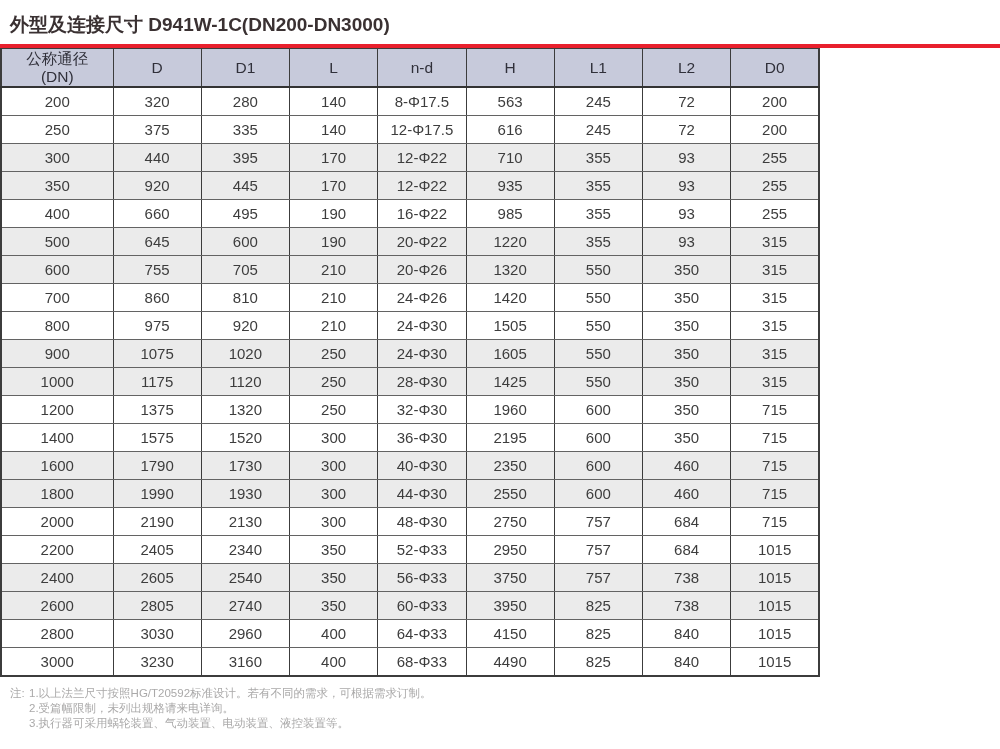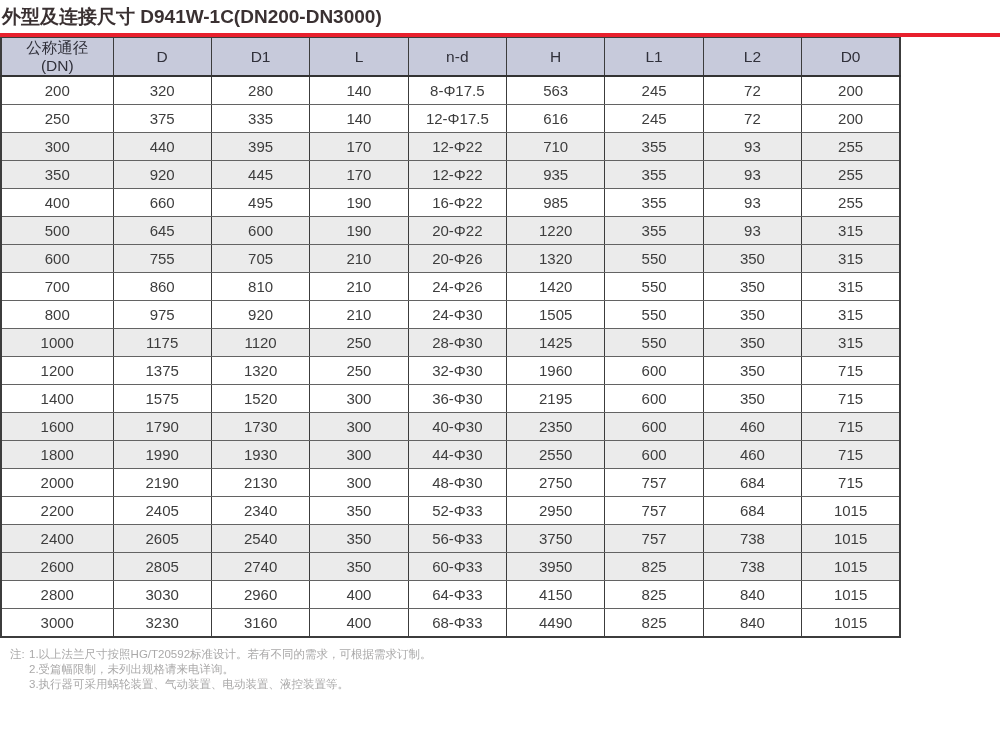--- a/index.html
+++ b/index.html
@@ -6,36 +6,36 @@
   .page {
     position: relative;
     width: 1000px;
     height: 749px;
     background: #ffffff;
     font-family: "Liberation Sans", "DejaVu Sans", sans-serif;
     overflow: hidden;
     box-sizing: border-box;
   }
   .title {
-    margin: 0;
+    margin: 8px;
     padding: 5px 16px 0 2px;
     font-size: 19px;
     line-height: 23px;
     font-weight: bold;
     color: #3a3132;
     letter-spacing: 0px;
   }
   .red-rule {
     height: 4px;
     width: 1000px;
     margin-top: 5px;
     background: var(--accent-red, #e8202d);
   }
   table.dims {
-    width: 901px;
+    width: 820px;
     border-collapse: collapse;
     table-layout: fixed;
     border: 2px solid #3c3c3c;
     border-top: none;
   }
   table.dims col.c0 { width: 112px; }
   table.dims th {
     background: var(--header-bg, #c7cadb);
     color: #30303a;
     font-size: 15.5px;
@@ -202,20 +202,31 @@
           <td>975</td>
           <td>920</td>
           <td>210</td>
           <td>24-Φ30</td>
           <td>1505</td>
           <td>550</td>
           <td>350</td>
           <td>315</td>
         </tr>
         <tr class="shaded">
+          <td>900</td>
+          <td>1075</td>
+          <td>1020</td>
+          <td>250</td>
+          <td>24-Φ30</td>
+          <td>1605</td>
+          <td>550</td>
+          <td>350</td>
+          <td>315</td>
+        </tr>
+        <tr class="shaded">
           <td>1000</td>
           <td>1175</td>
           <td>1120</td>
           <td>250</td>
           <td>28-Φ30</td>
           <td>1425</td>
           <td>550</td>
           <td>350</td>
           <td>315</td>
         </tr>

